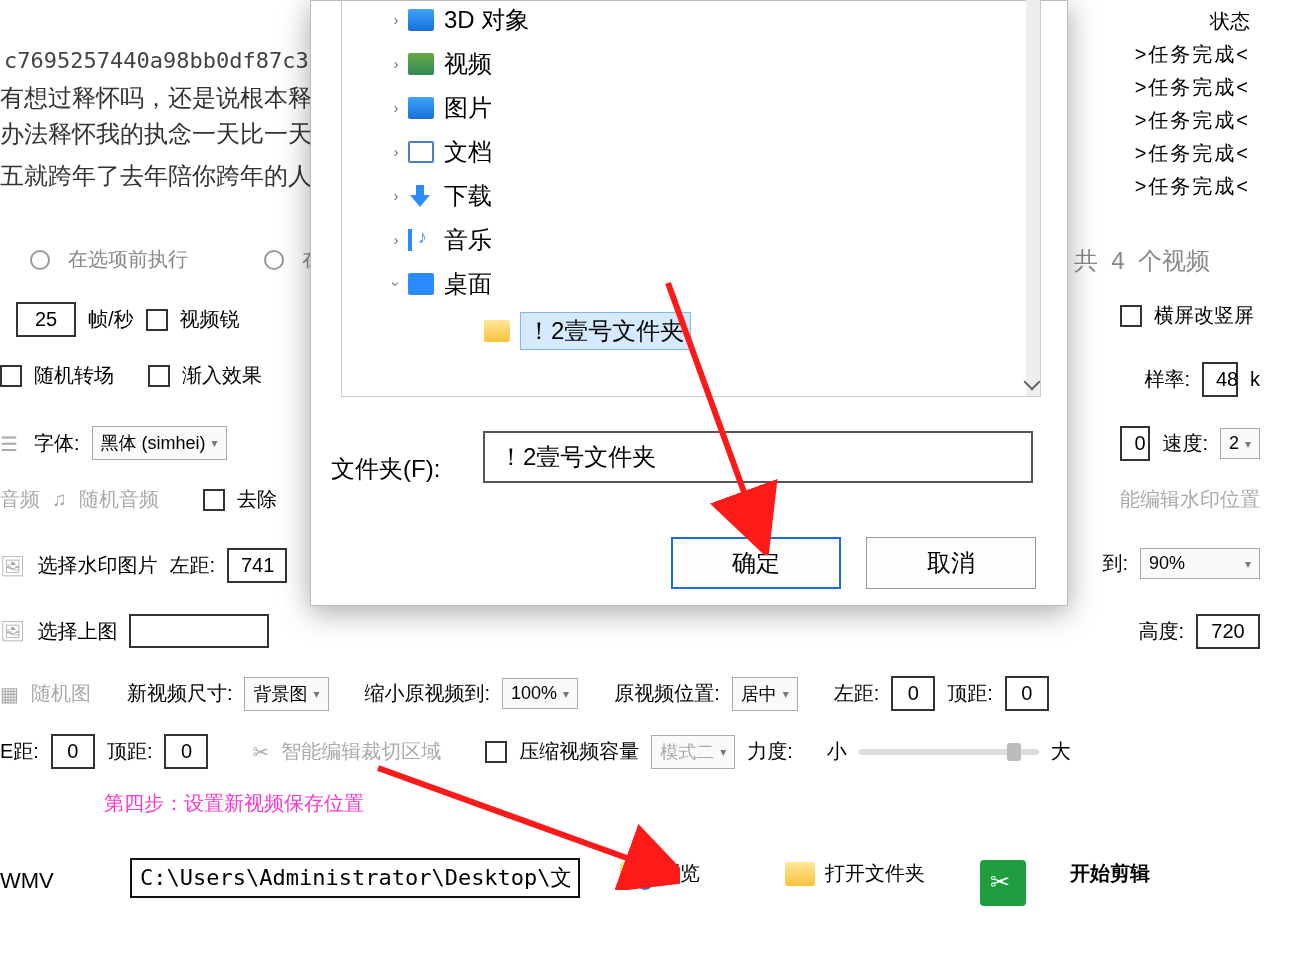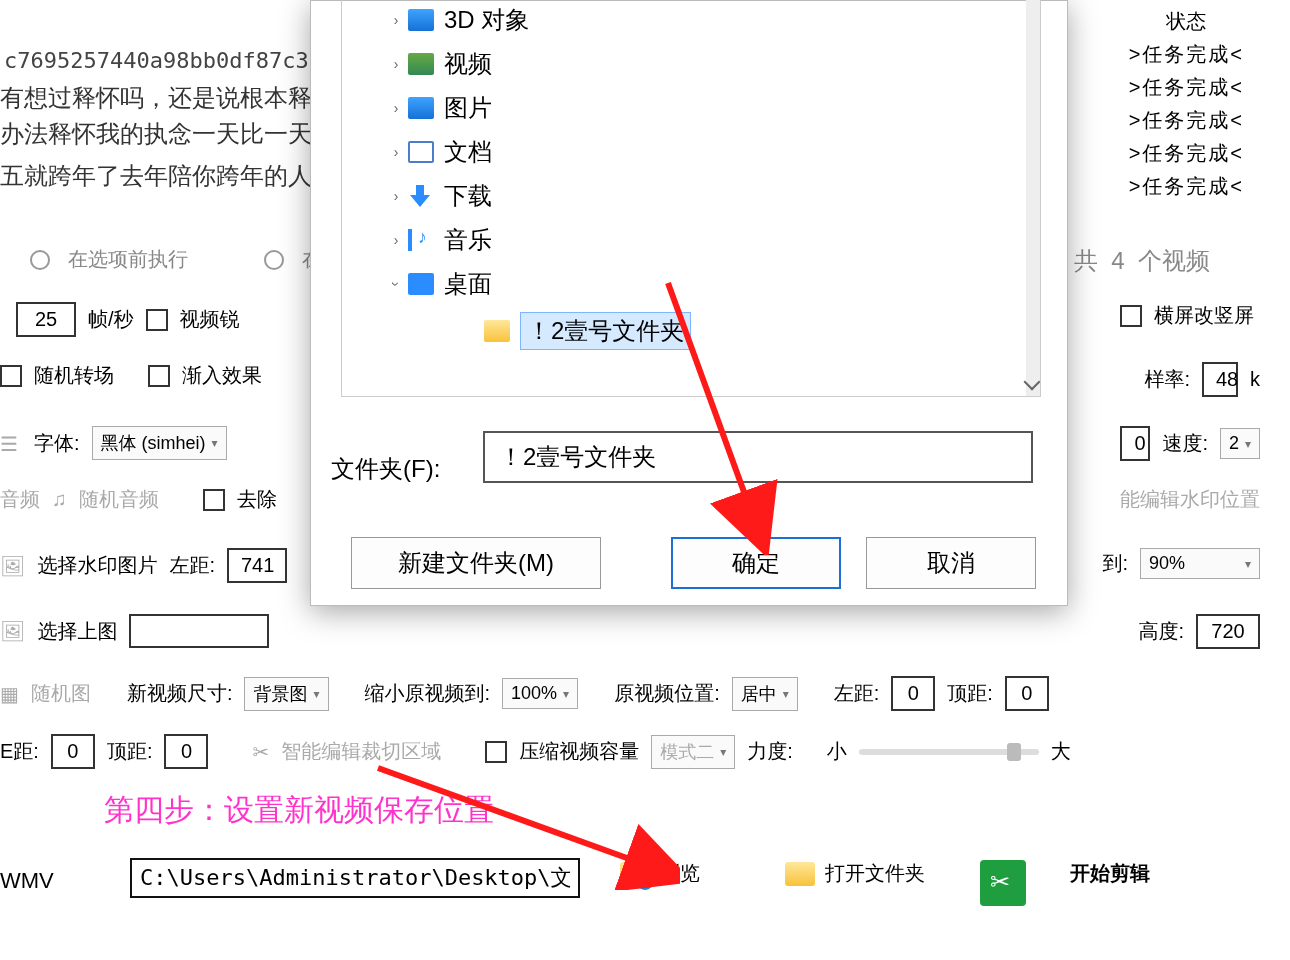--- a/index.html
+++ b/index.html
@@ -13,23 +13,23 @@
   overflow: hidden;
   color: #000;
 }
 .bg-text {
   position: absolute;
   color: #333;
   white-space: nowrap;
 }
 .status-col {
   position: absolute;
-  right: 46px;
+  right: 40px;
   top: 8px;
-  text-align: center;
+  text-align: right;
 }
 .status-col .hdr { margin-bottom: 4px; }
 .status-col .row { margin: 6px 0; letter-spacing: 2px; }
 .right-count {
   position: absolute;
   right: 80px;
   top: 245px;
   color: #888;
   font-size: 24px;
 }
@@ -127,21 +127,21 @@
   position: absolute; top: 536px; height: 52px;
   border: 1px solid #999; background: #fdfdfd; font-size: 24px;
   display: flex; align-items: center; justify-content: center;
 }
 .dlg-btn.new { left: 40px; width: 250px; }
 .dlg-btn.ok  { left: 360px; width: 170px; border: 2px solid #1b6fd6; }
 .dlg-btn.cancel { left: 555px; width: 170px; }
 
 .arrow-svg { position: absolute; pointer-events: none; }
 .step4 {
-  position: absolute; left: 104px; top: 790px; color: #ff33cc; font-size: 30px;
+  position: absolute; left: 104px; top: 790px; color: #ff33cc; font-size: 20px;
 }
 .format-lbl {
   position: absolute; left: 0; top: 868px; font-size: 22px;
 }
 .path-box {
   position: absolute; left: 130px; top: 858px; width: 450px; height: 40px;
   border: 2px solid #111; font-family: SimSun, monospace; font-size: 22px;
   padding: 6px 8px;
 }
 .browse-grp {
@@ -385,21 +385,20 @@
       <li>
           <span class="twisty"></span>
           <span class="ticon folder"></span>
           <span class="sel-folder">！2壹号文件夹</span>
         </li>
 
     </ul>
   </div>
   <div class="dlg-label">文件夹(F):</div>
   <input class="dlg-input" value="！2壹号文件夹" style="">
-  <div class="dlg-btn new">新建文件夹(M)</div>
   <div class="dlg-btn ok">确定</div>
   <div class="dlg-btn cancel">取消</div>
 </div>
 
 <svg class="arrow-svg" style="left:660px; top:275px" width="130" height="280">
   <defs>
       <marker id="ah1" markerWidth="12" markerHeight="12" refX="6" refY="6" orient="auto">
     <path d="M0,0 L12,6 L0,12 z" fill="#ff1a1a"></path>
       </marker>
     </defs>

